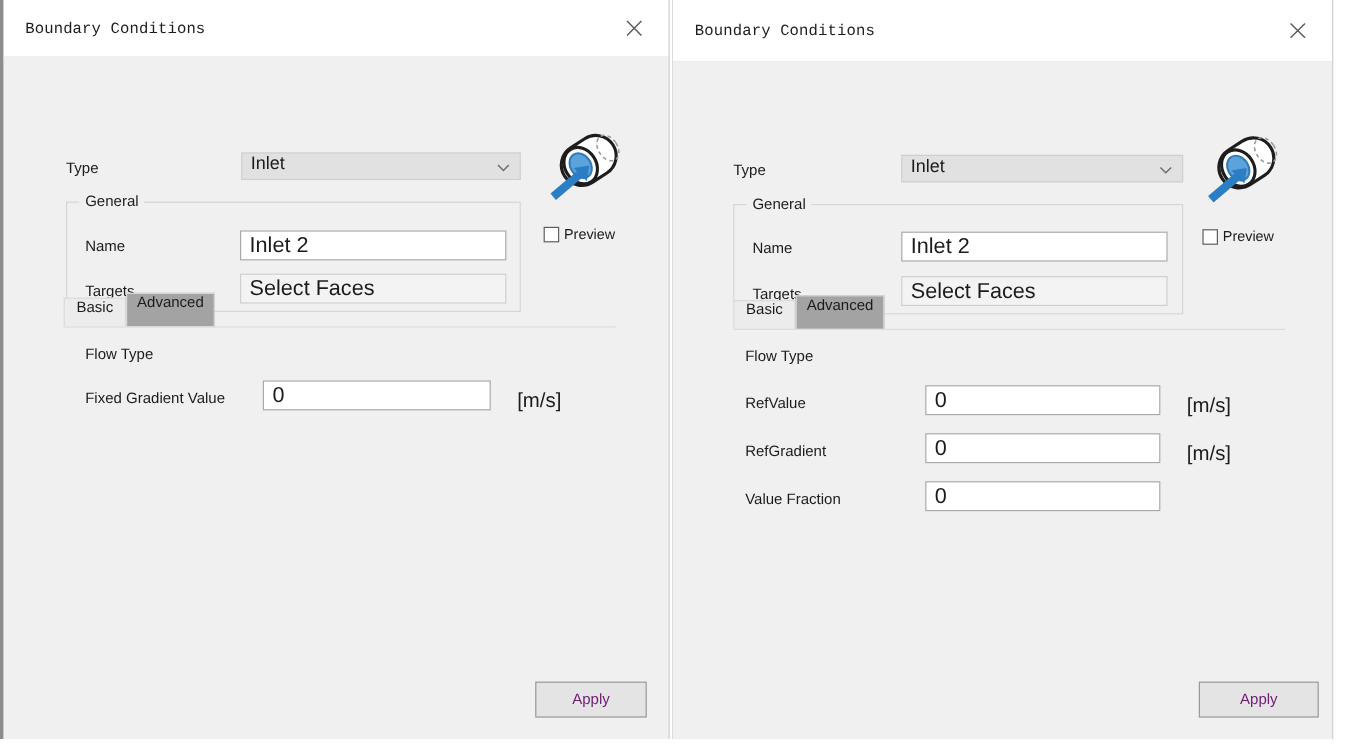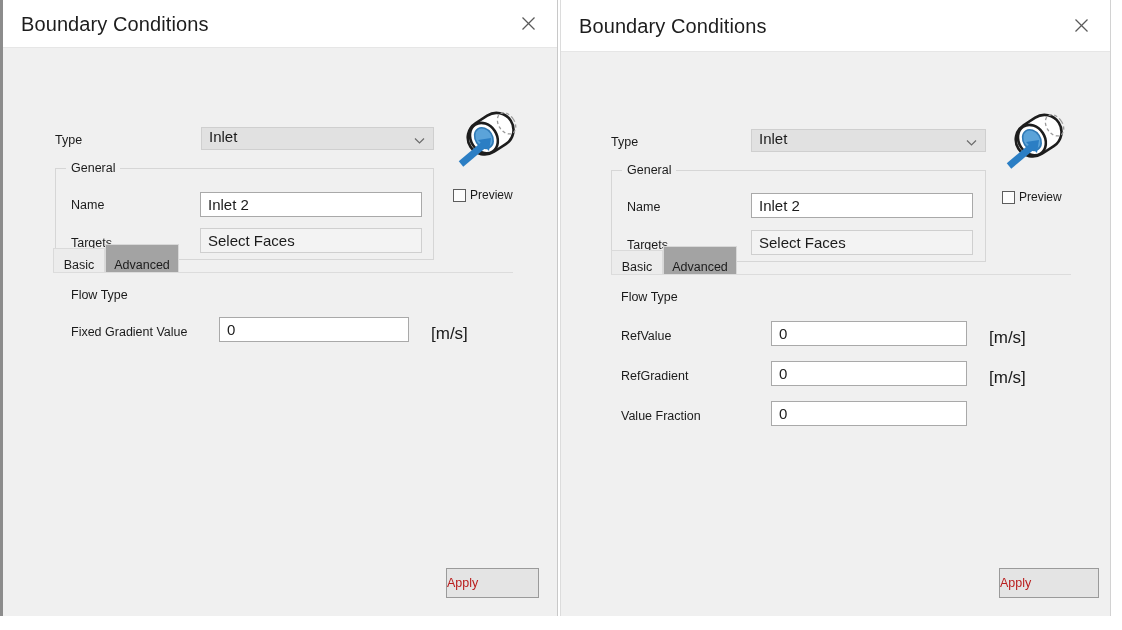--- a/index.html
+++ b/index.html
@@ -37,24 +37,25 @@
     border-bottom: 1px solid #e6e6e6;
     flex: 0 0 auto;
   }
   .dialog.right .titlebar { height: 52px; }
 
   .title-text {
     position: absolute;
     left: 18px;
     top: 50%;
     transform: translateY(-50%);
-    font-size: 20px;
+    font-size: 13px;
     color: #1d1d1d;
     letter-spacing: .1px;
     white-space: nowrap;
+    font-family: Liberation Mono, monospace;
   }
 
   .close-btn {
     position: absolute;
     right: 6px;
     top: 0;
     width: 46px;
     height: 100%;
     display: flex;
     align-items: center;
@@ -105,21 +106,21 @@
     color: #ffffff;
     padding: 1px 1px 1px 1px;
     line-height: 14px;
   }
 
   .tbox {
     position: absolute;
     height: 25px;
     background: #ffffff;
     border: 1px solid #a9a9a9;
-    font-size: 15px;
+    font-size: 18px;
     color: #1b1b1b;
     display: flex;
     align-items: center;
     padding-left: 7px;
   }
 
   .unit {
     position: absolute;
     font-size: 17px;
     color: #1b1b1b;
@@ -162,21 +163,21 @@
   }
 
   
   .tabstrip { position: absolute; }
   .tab {
     position: absolute;
     height: 24px;
     font-size: 12.5px;
     color: #1b1b1b;
     display: flex;
-    align-items: flex-end;
+    align-items: flex-start;
     justify-content: center;
     padding: 0 10px;
     white-space: nowrap;
   }
   .tab.inactive {
     background: #ececec;
     border: 1px solid #dadada;
     border-bottom: none;
     top: 4px;
   }
@@ -193,24 +194,24 @@
     background: #dcdcdc;
   }
 
   
   .btn {
     position: absolute;
     height: 30px;
     background: #e4e4e4;
     border: 1px solid #9a9a9a;
     font-size: 12.5px;
-    color: #b91c1c;
+    color: #701a75;
     display: flex;
     align-items: center;
-    justify-content: flex-start;
+    justify-content: center;
     cursor: default;
   }
 
   .bottom-white {
     position: absolute;
     left: 0;
     bottom: 0;
     width: 1122px;
     height: 14px;
     background: #ffffff;

